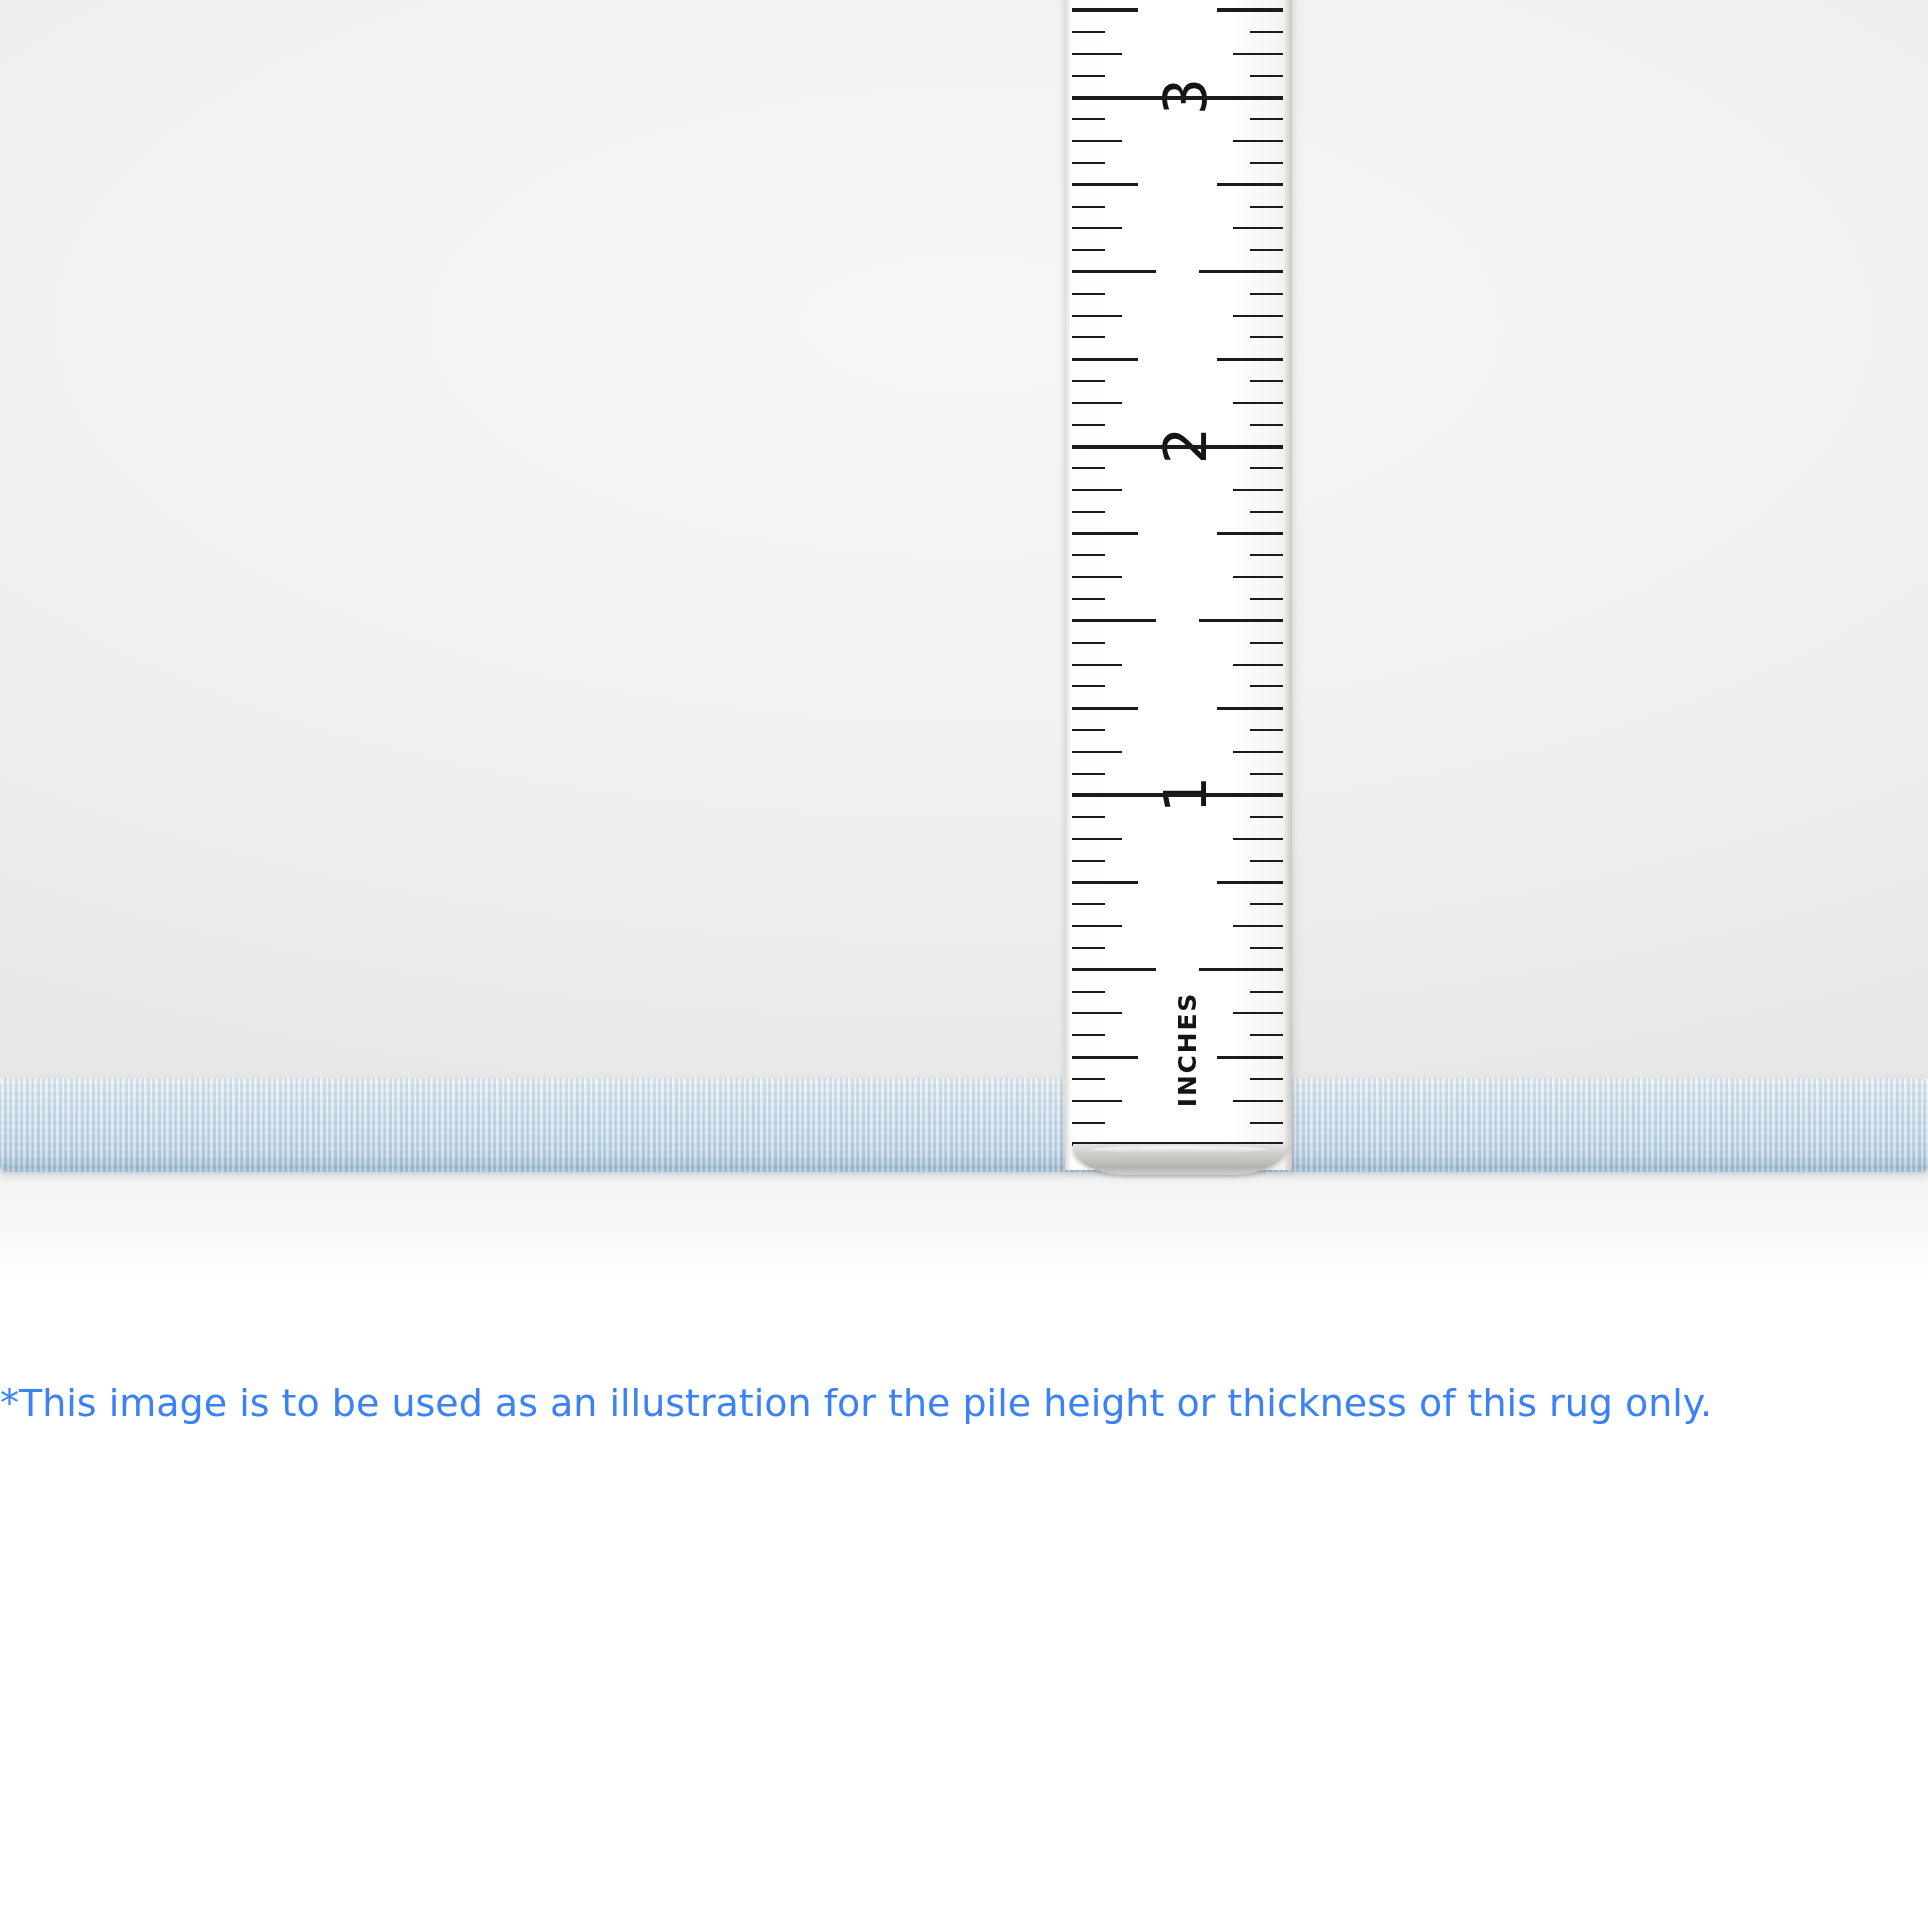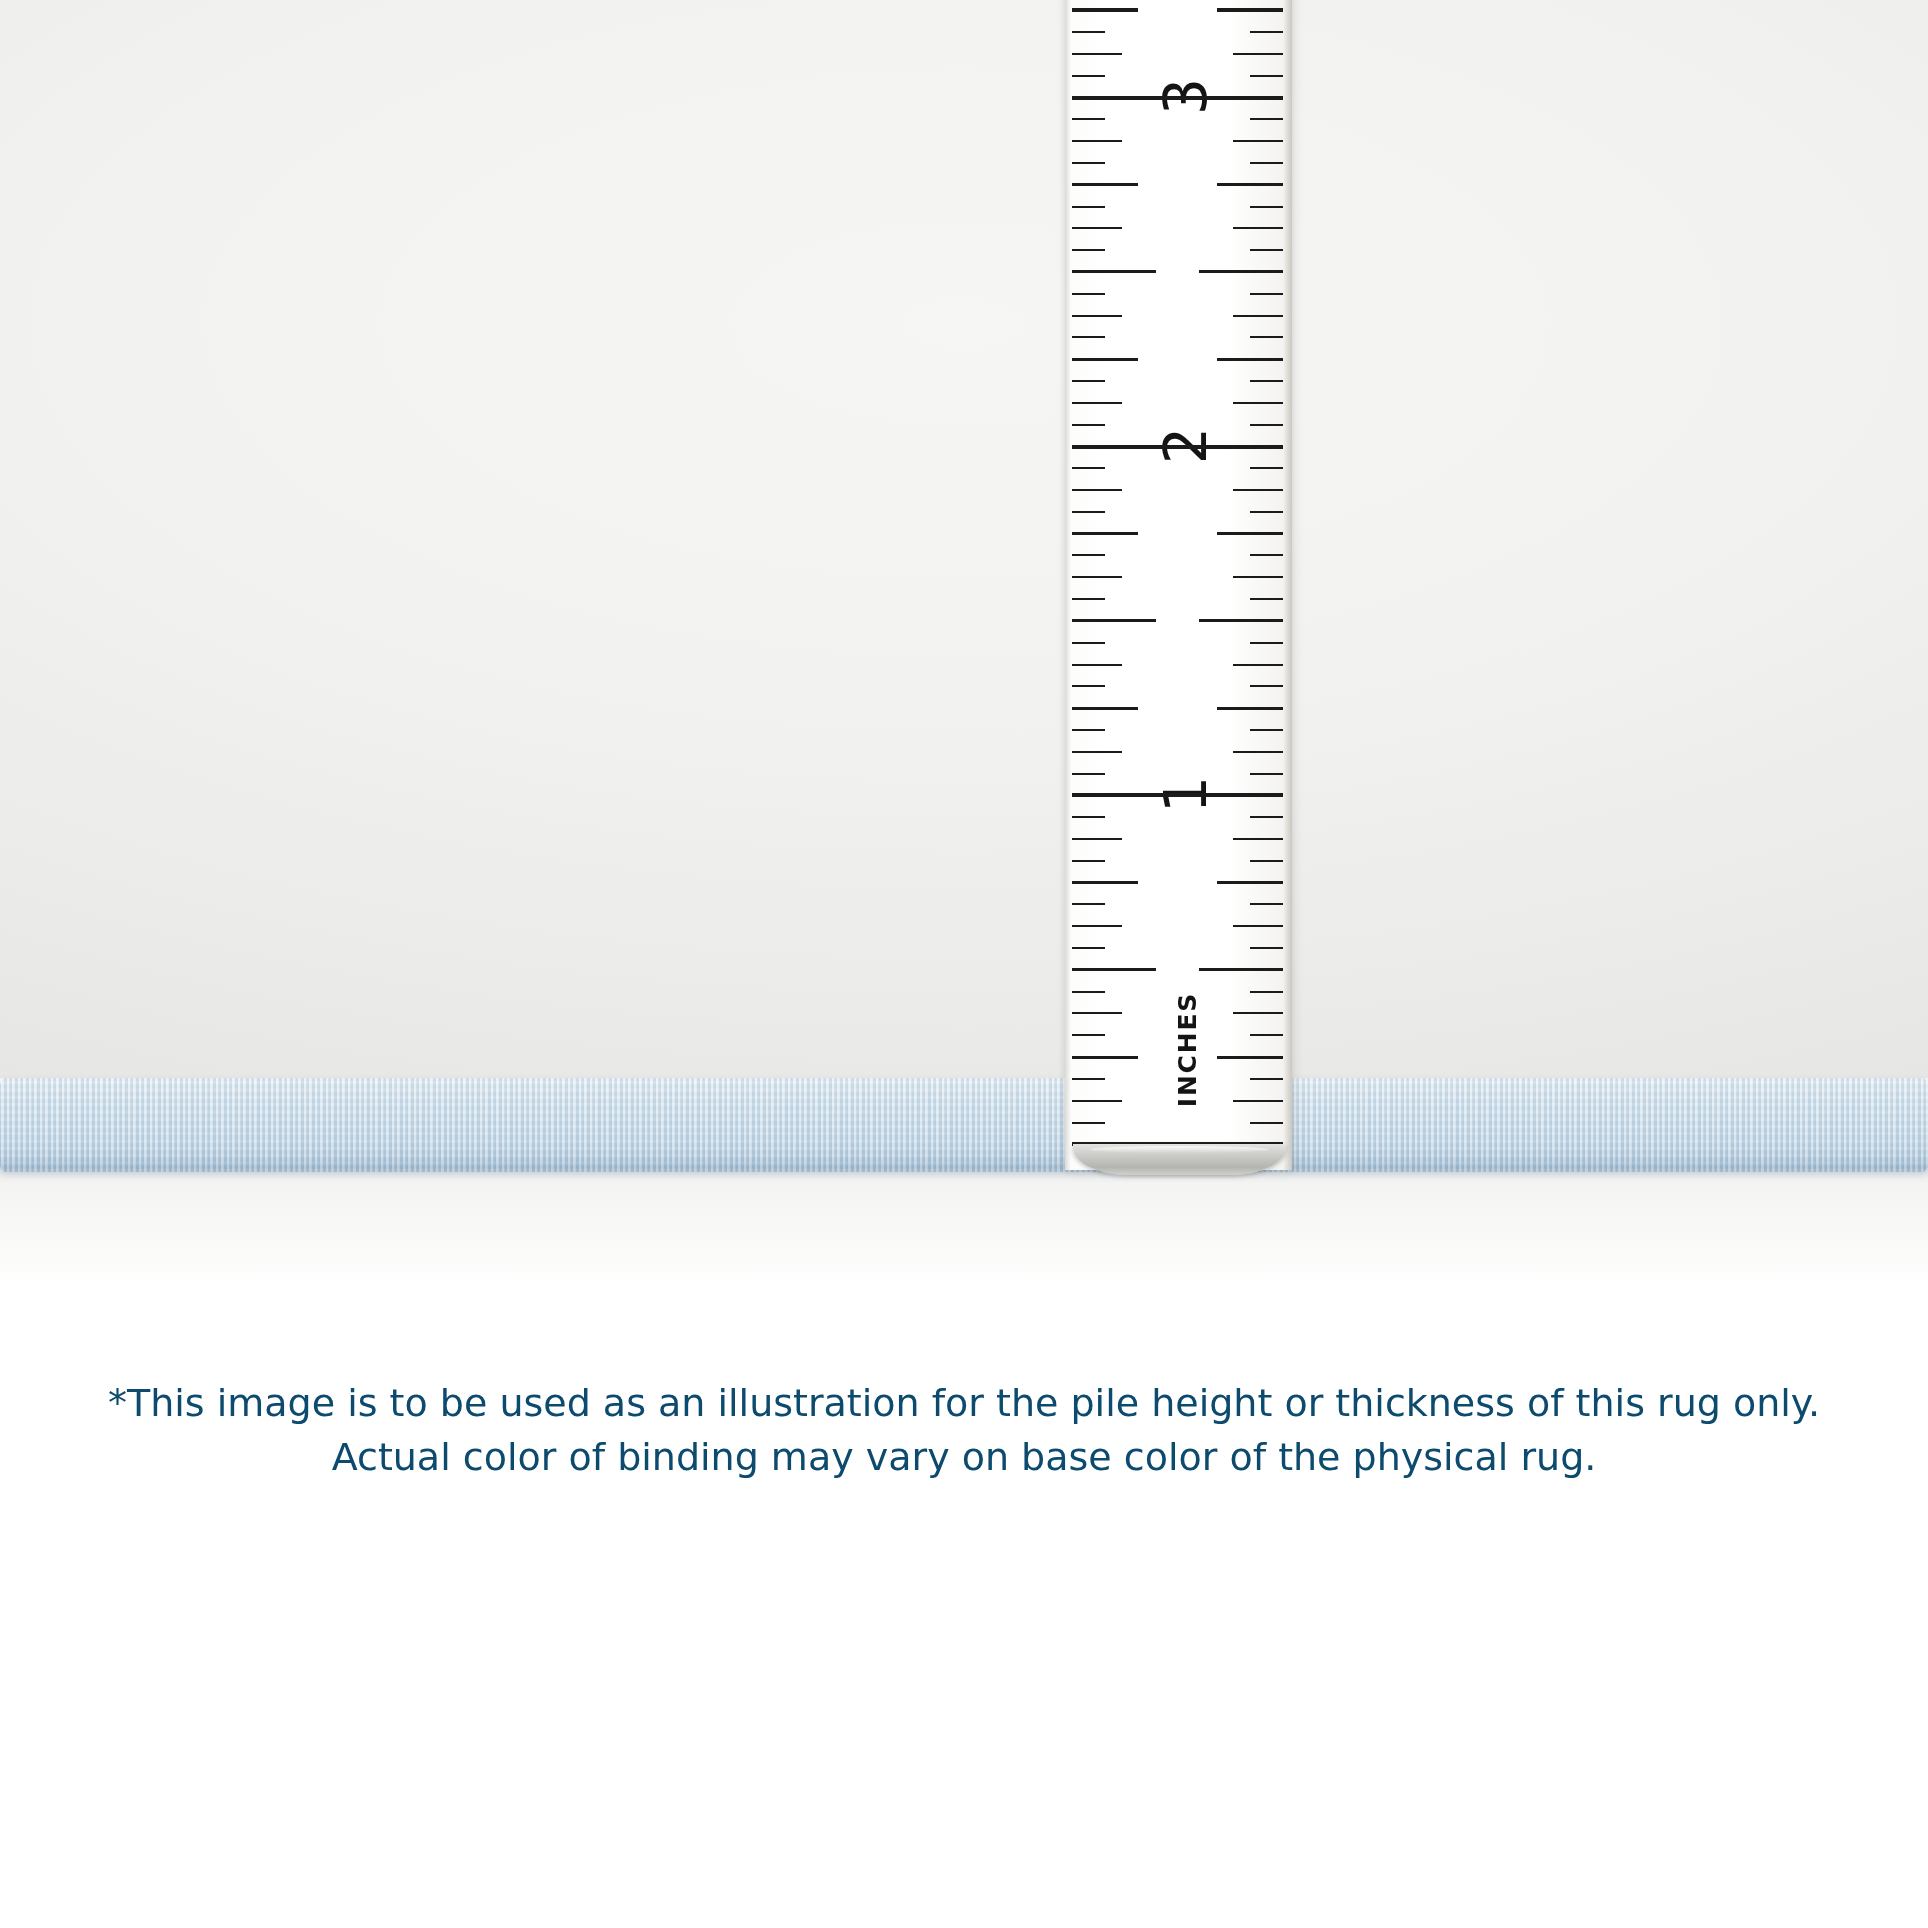--- a/index.html
+++ b/index.html
@@ -172,22 +172,22 @@
     background: linear-gradient(180deg, rgba(255,255,255,0.8), rgba(255,255,255,0));
     border-radius: 50%;
   }
 
   
   .caption {
     position: absolute;
     left: 0;
     top: 1377px;
     width: 1928px;
-    text-align: center;
-    color: #0c4a6e;
+    text-align: left;
+    color: #3b82f6;
     font-family: "DejaVu Sans", sans-serif;
     font-size: 38px;
     line-height: 1.42;
     font-weight: 400;
   }
   .caption .line { display: block; }
 </style>
 </head>
 <body>
 
@@ -323,17 +323,16 @@
       </div>
 
     <div class="ruler-tip">
       <div class="hl"></div>
     </div>
 
   </div>
 
   <div class="caption">
     <span class="line">*This image is to be used as an illustration for the pile height or thickness of this rug only.</span>
-    <span class="line">Actual color of binding may vary on base color of the physical rug.</span>
   </div>
 
 </div>
 
 
 </body></html>

